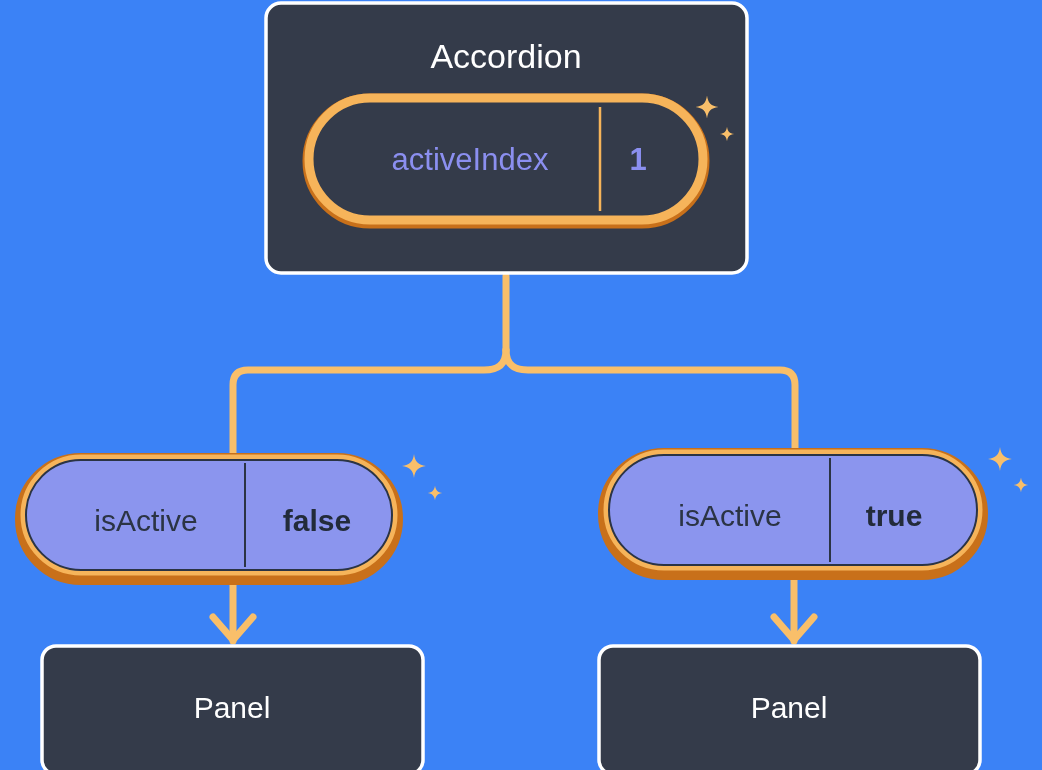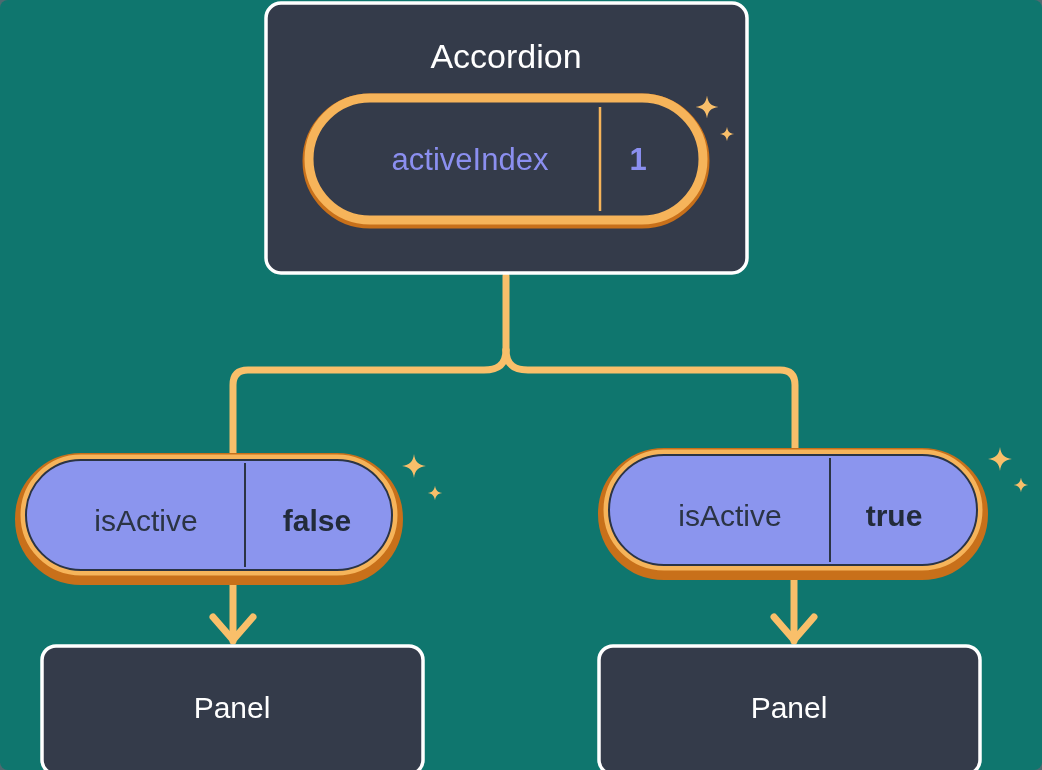--- a/index.html
+++ b/index.html
@@ -4,24 +4,23 @@
 <style>
   html, body {
     margin: 0;
     padding: 0;
     background: #4e6a70;
   }
   #stage {
     position: relative;
     width: 1042px;
     height: 770px;
-    background: #0f766e;
+    background: #3b82f6;
     overflow: hidden;
     font-family: "Liberation Sans", sans-serif;
-    border-radius: 8px;
   }
   #stage svg {
     position: absolute;
     top: 0;
     left: 0;
     width: 1042px;
     height: 770px;
     display: block;
   }
   .node-title {

